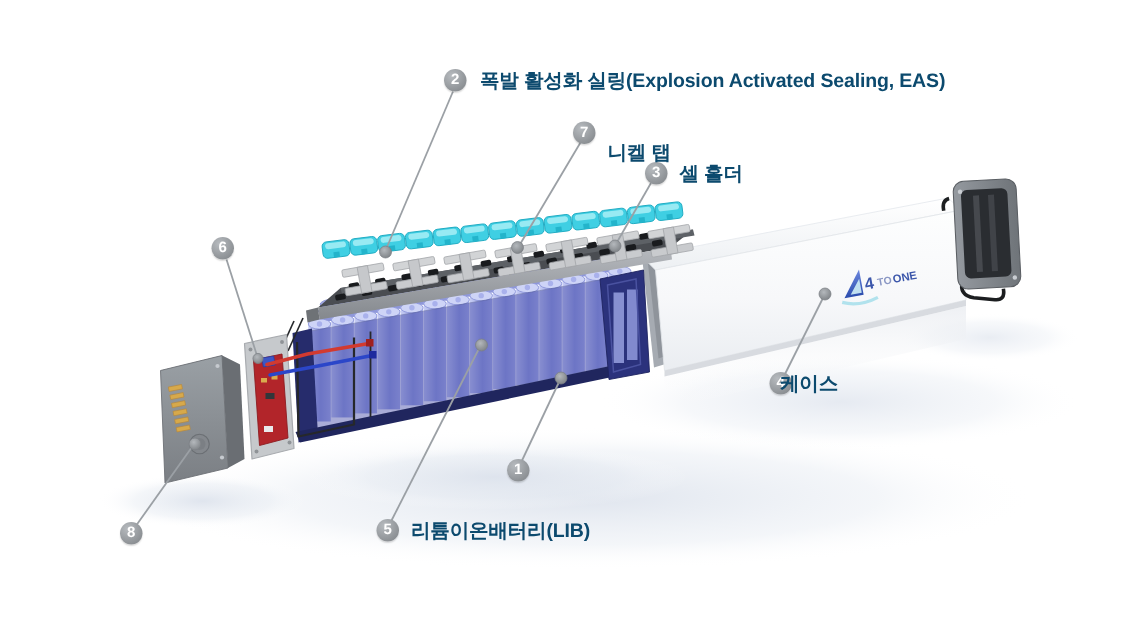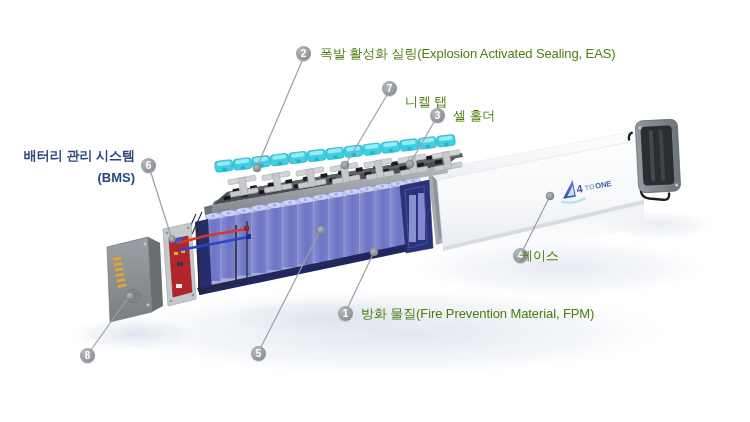--- a/index.html
+++ b/index.html
@@ -1,19 +1,19 @@
 <!DOCTYPE html>
 <html><head>
 <meta charset="utf-8">
 <style>
   html,body{margin:0;padding:0;background:#fff;}
   #stage{position:relative;width:750px;height:422px;background:#ffffff;overflow:hidden;
          font-family:"Liberation Sans",sans-serif;}
   #stage svg{position:absolute;left:0;top:0;}
-  .callout{position:absolute;font-weight:400;font-size:13px;color:#4d7c0f;
+  .callout{position:absolute;font-weight:700;font-size:13px;color:#0c4a6e;
            white-space:nowrap;letter-spacing:-0.1px;line-height:16px;}
   .badge{position:absolute;width:15px;height:15px;border-radius:50%;
          background:radial-gradient(circle at 35% 30%, #b7bbbf, #8b8f93 75%);
          color:#fff;font-size:10px;font-weight:700;display:flex;align-items:center;
          justify-content:center;line-height:1;box-shadow:0 1px 1px rgba(0,0,0,.15);}
   .bms-block{position:absolute;left:8px;top:145px;width:127px;text-align:right;
              font-weight:700;font-size:13px;color:#2a4685;line-height:22px;white-space:nowrap;}
 </style>
 </head>
 <body>
@@ -306,20 +306,16 @@
 <div class="badge" style="left:141px;top:158px">6</div>
 <div class="badge" style="left:513px;top:248px">4</div>
 <div class="badge" style="left:338px;top:306px">1</div>
 <div class="badge" style="left:80px;top:348px">8</div>
 <div class="badge" style="left:251px;top:346px">5</div>
 
 <div class="callout" style="left:320px;top:46px">폭발 활성화 실링(Explosion Activated Sealing, EAS)</div>
 <div class="callout" style="left:405px;top:94px">니켈 탭</div>
 <div class="callout" style="left:453px;top:108px">셀 홀더</div>
 <div class="callout" style="left:520px;top:248px">케이스</div>
-<div class="callout" style="left:361px;top:306px">방화 물질(Fire Prevention Material, FPM)</div>
-
-<div class="bms-block">
-  <div>배터리 관리 시스템</div>
-  <div>(BMS)</div>
+<div class="callout" style="left:274px;top:346px">리튬이온배터리(LIB)</div>
+
+
 </div>
 
-</div>
-
 </body></html>

